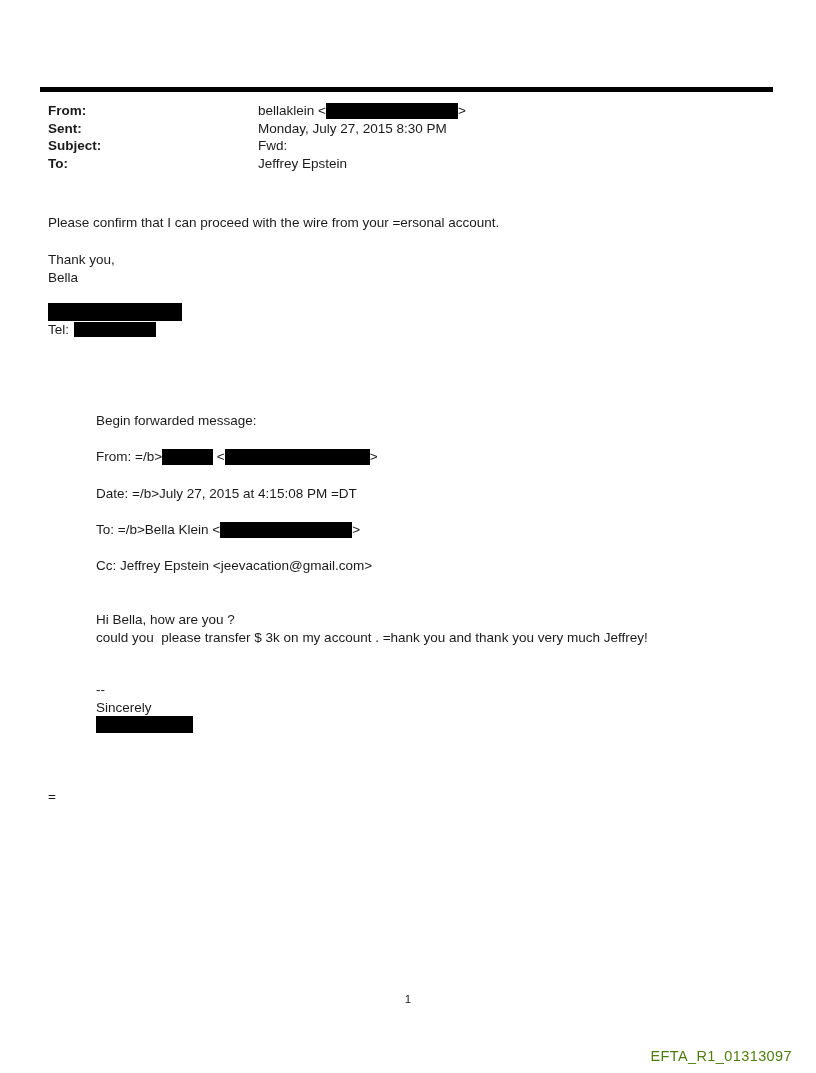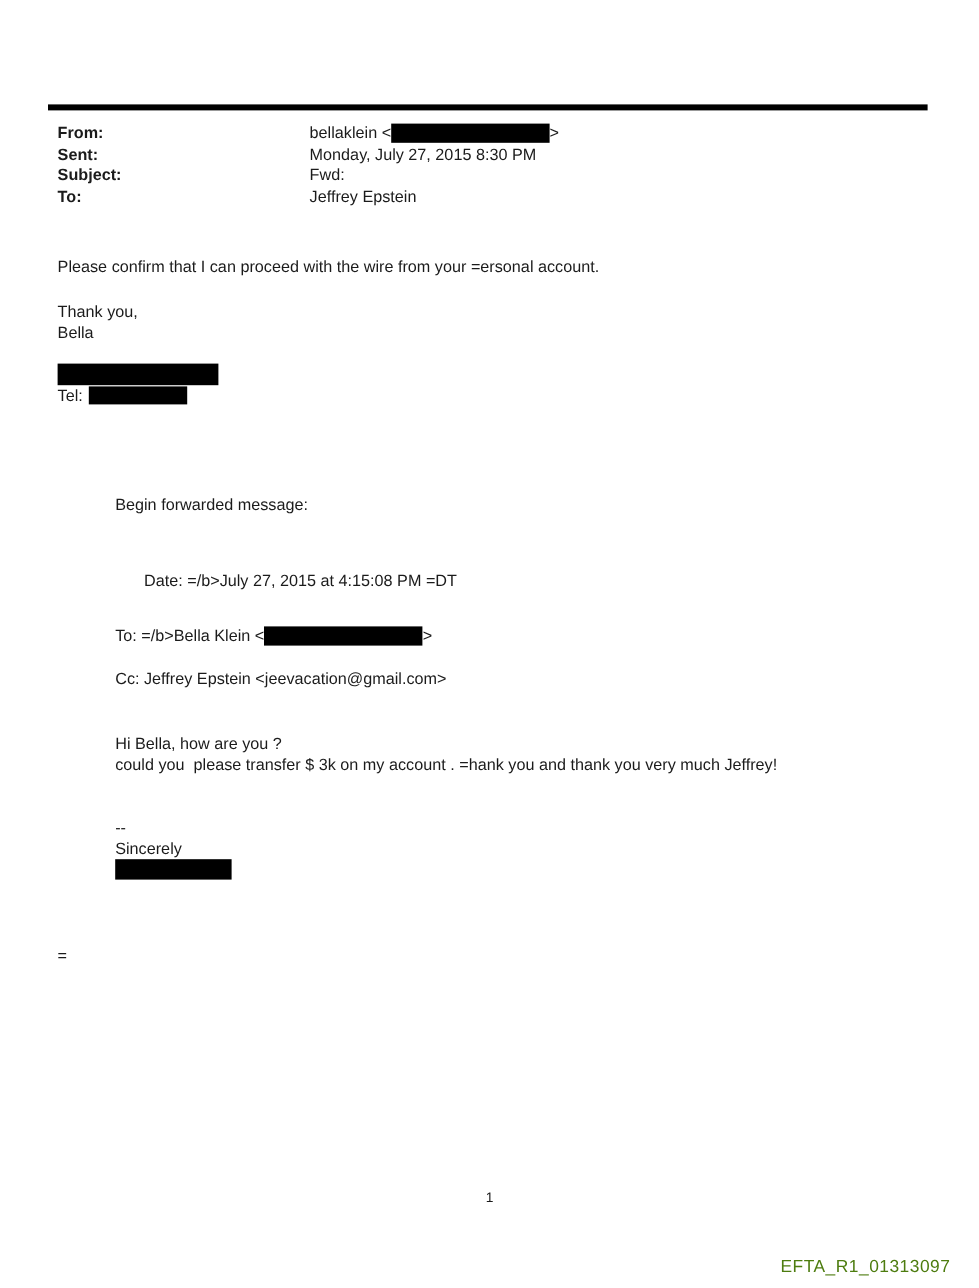--- a/index.html
+++ b/index.html
@@ -62,22 +62,23 @@
 
   <div class="line" style="left:48px; top:214px;">Please confirm that I can proceed with the wire from your =ersonal account.</div>
   <div class="line" style="left:48px; top:251px;">Thank you,</div>
   <div class="line" style="left:48px; top:269px;">Bella</div>
 
   <div class="bar-abs" style="left:48px; top:303px; width:134px; height:18px;"></div>
   <div class="line" style="left:48px; top:321px;text-align:center;"><span class="t">Tel:</span><span class="bar w82"></span></div>
 
   <div class="line" style="left:96px; top:412px;">Begin forwarded message:</div>
 
+  <div class="line" style="left:96px; top:448px;"><span class="t">From: =/b&gt;</span><span class="bar w51"></span><span class="t"> &lt;</span><span class="bar w145"></span><span class="t">&gt;</span></div>
 
-  <div class="line" style="left:96px; top:475px;margin-left:24px;">Date: =/b&gt;July 27, 2015 at 4:15:08 PM =DT</div>
+  <div class="line" style="left:96px; top:485px;">Date: =/b&gt;July 27, 2015 at 4:15:08 PM =DT</div>
 
   <div class="line" style="left:96px; top:557px;">Cc: Jeffrey Epstein &lt;jeevacation@gmail.com&gt;</div>
 
   <div class="line" style="left:96px; top:521px;"><span class="t">To: =/b&gt;Bella Klein &lt;</span><span class="bar w132"></span><span class="t">&gt;</span></div>
 
   <div class="line" style="left:96px; top:611px;">Hi Bella, how are you ?</div>
   <div class="line" style="left:96px; top:629px;">could you  please transfer $ 3k on my account . =hank you and thank you very much Jeffrey!</div>
 
   <div class="line" style="left:96px; top:681px;">--</div>
   <div class="line" style="left:96px; top:699px;">Sincerely</div>

